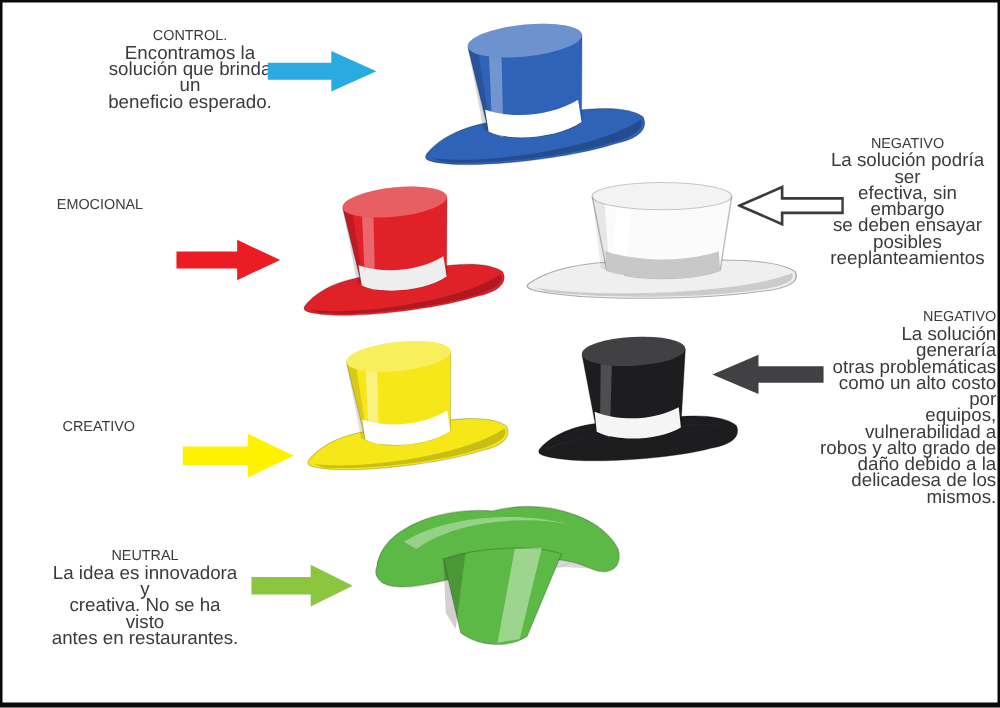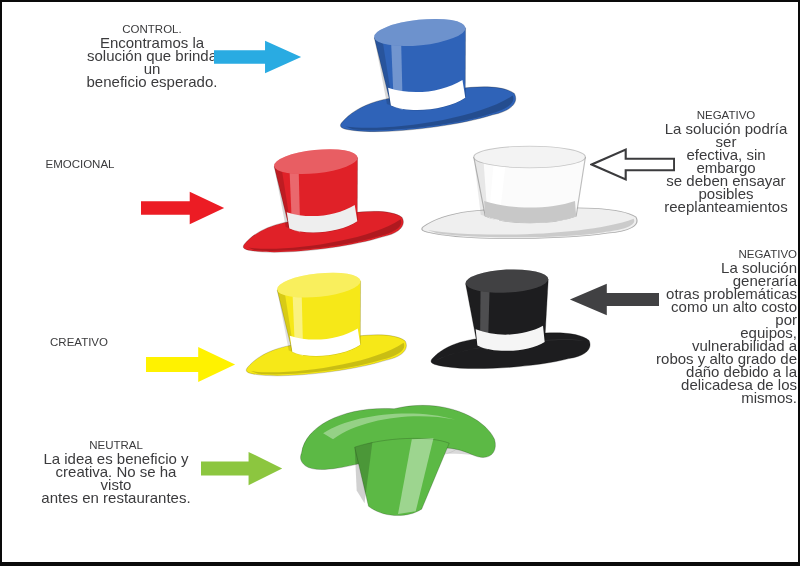--- a/index.html
+++ b/index.html
@@ -157,21 +157,21 @@
         <ellipse cx="100.5" cy="23.5" rx="48.5" ry="13.5" fill="rgba(255,255,255,0.30)"></ellipse>
         <g style="color: rgb(255, 255, 255);">
           <path fill="currentColor" d="M61,78 C85,89 117,89 140,78 L141,97 C121,108 81,108 62,97 Z"></path>
         </g>
       </g>
     </svg>
   </div>
 
   <div class="tblock" style="left:38px;top:437px;width:152px;">
     <div class="ttl">NEUTRAL</div>
-    <div class="bdy">La idea es beneficio y
+    <div class="bdy">La idea es innovadora y
 creativa. No se ha visto
 antes en restaurantes.</div>
   </div>
   <div class="arrow" style="left: 199px; top: 449px; width: 82px; height: 35px; color: rgb(140, 198, 63);">
     <svg viewBox="0 0 100 40" preserveAspectRatio="none">
         <polygon fill="currentColor" points="0,12 58,12 58,1 99,20 58,39 58,28 0,28"></polygon>
       </svg>
   </div>
   <div class="hat" style="left: 293px; top: 390px; width: 208px; height: 130px; color: rgb(92, 185, 69);">
     <svg viewBox="0 0 210 132">

